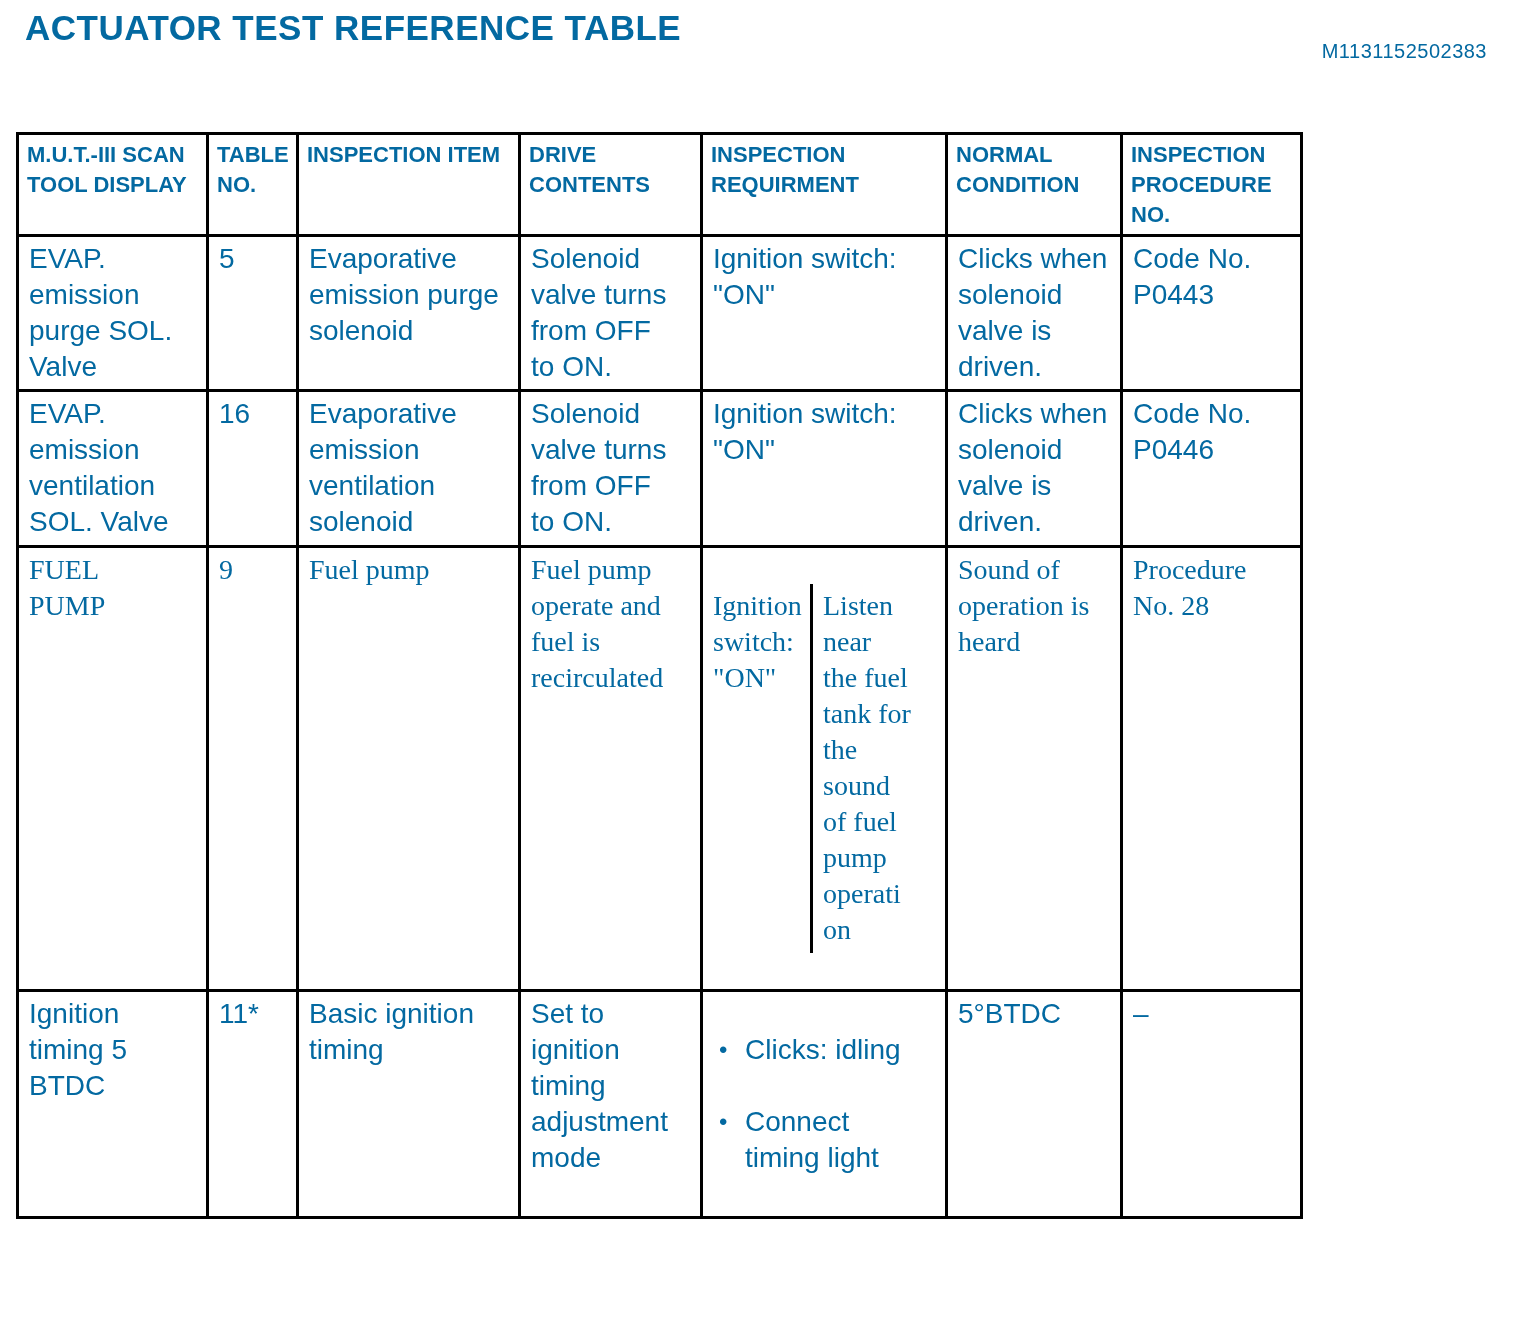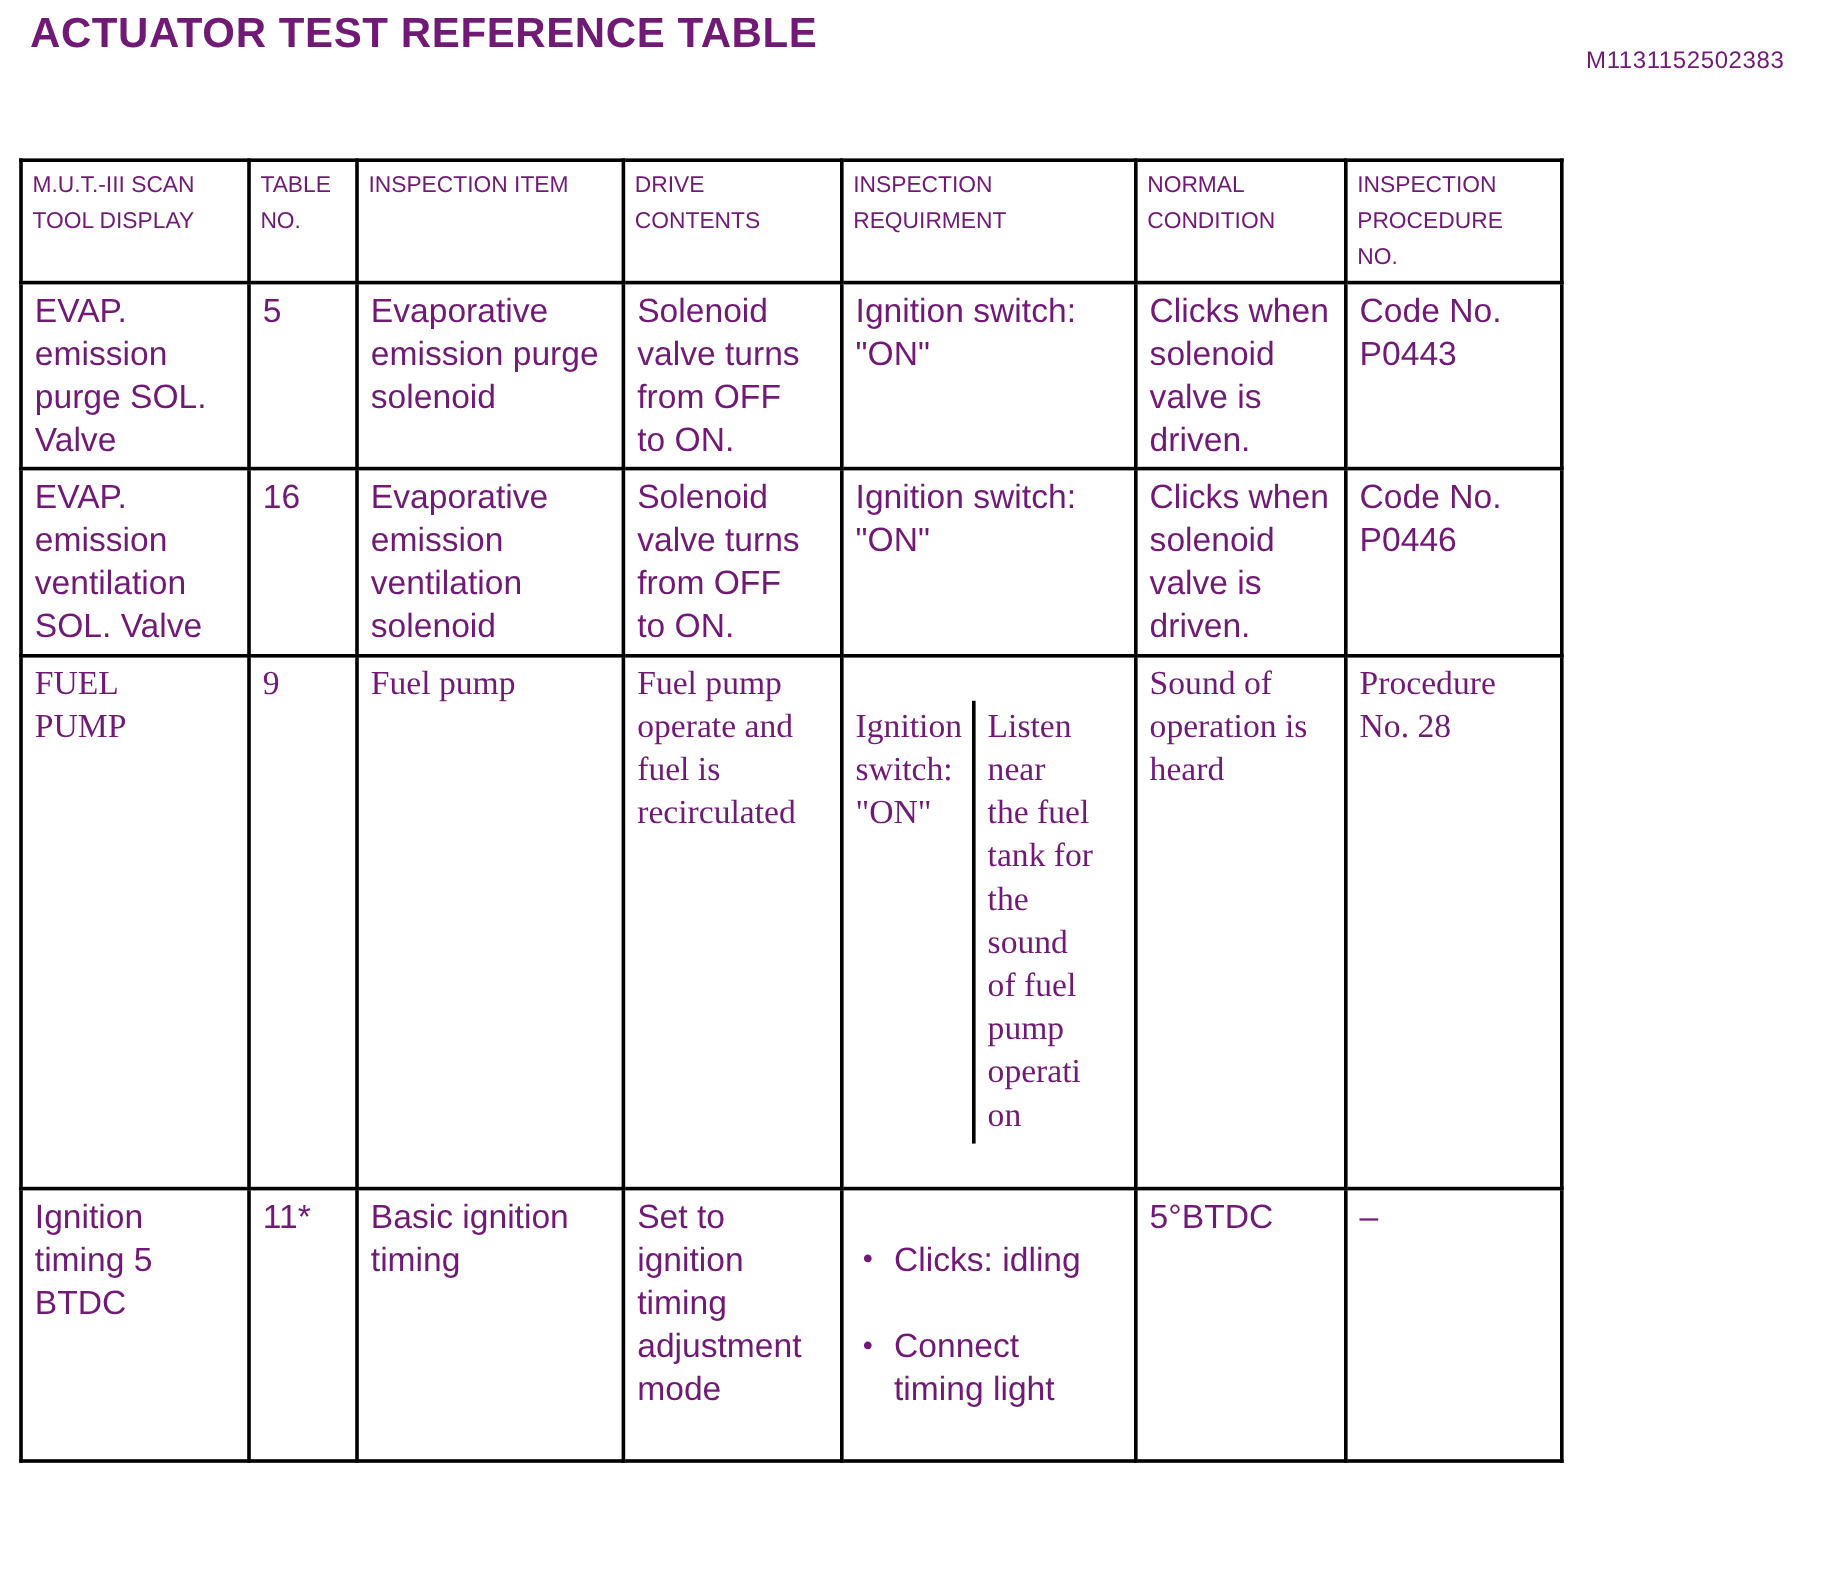--- a/index.html
+++ b/index.html
@@ -5,21 +5,21 @@
   html, body {
     margin: 0;
     padding: 0;
     background: #ffffff;
   }
   .page {
     position: relative;
     width: 1520px;
     height: 1320px;
     background: #ffffff;
-    color: #701a75;
+    color: #0369a1;
     font-family: "Liberation Sans", "DejaVu Sans", sans-serif;
     overflow: hidden;
   }
   .title {
     position: absolute;
     left: 25px;
     top: 8px;
     margin: 0;
     font-size: 35px;
     font-weight: 700;
@@ -51,22 +51,22 @@
     table-layout: fixed;
   }
   .ref-table th, .ref-table td {
     border: 3px solid #000000;
     vertical-align: top;
     text-align: left;
     white-space: pre-line;
     overflow: hidden;
   }
   .ref-table th {
-    font-size: 19px;
-    font-weight: 400;
+    font-size: 22px;
+    font-weight: 700;
     line-height: 30px;
     padding: 5px 4px 4px 8px;
   }
   .ref-table td {
     font-size: 28px;
     font-weight: 400;
     line-height: 36px;
     padding: 4px 5px 4px 10px;
   }
   tr.r-header { height: 93px; }

